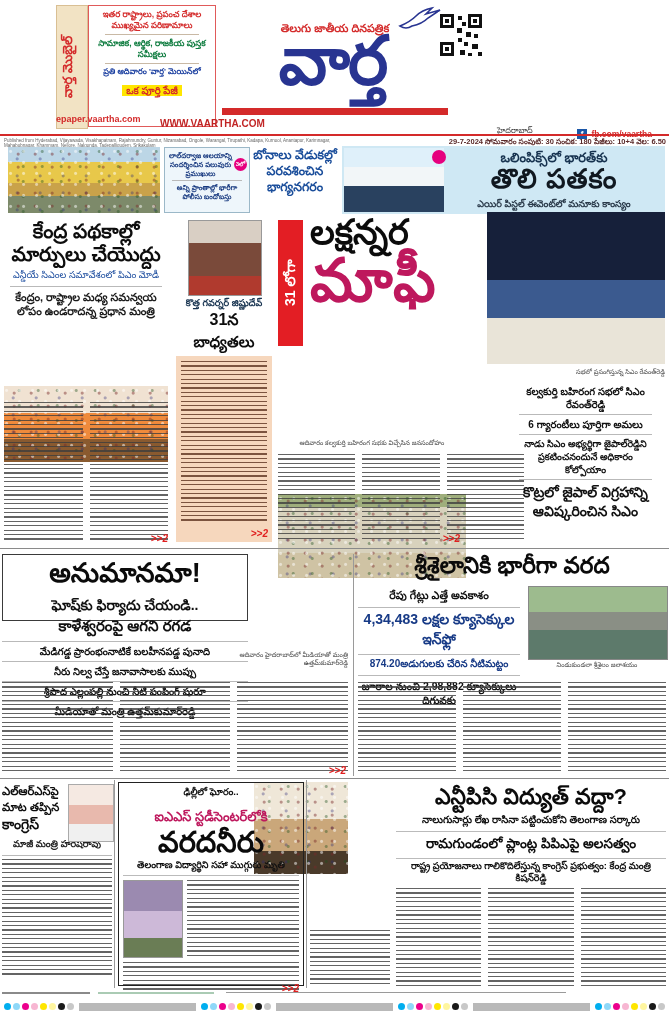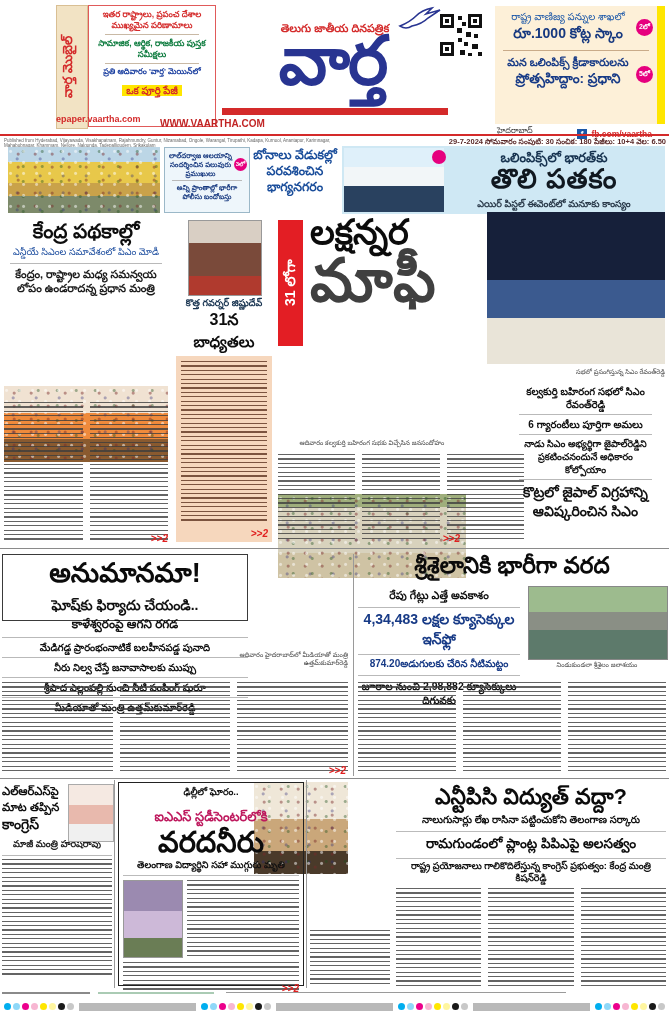--- a/index.html
+++ b/index.html
@@ -83,33 +83,20 @@
     <rect x="28" y="20" width="5" height="5" fill="#111"></rect>
       <rect x="36" y="22" width="4" height="4" fill="#111"></rect>
       <rect x="20" y="26" width="4" height="4" fill="#111"></rect>
     <rect x="26" y="30" width="4" height="4" fill="#111"></rect>
       <rect x="34" y="32" width="6" height="5" fill="#111"></rect>
       <rect x="22" y="38" width="5" height="5" fill="#111"></rect>
     <rect x="40" y="40" width="4" height="4" fill="#111"></rect>
       <rect x="30" y="41" width="4" height="3" fill="#111"></rect>
   </svg>
 
-  <div class="abs" style="left:495px;top:6px;width:170px;height:118px;background:#fdf0d8;border-right:8px solid #ffe600;padding:5px 6px;box-sizing:border-box;">
-    <div style="position:relative;padding-right:16px;">
-      <div class="ctr" style="font-size:10px;color:#1b57a8;">రాష్ట్ర వాణిజ్య పన్నుల శాఖలో</div>
-      <div class="ctr b" style="font-size:14px;color:#16387f;">రూ.1000 కోట్ల స్కాం</div>
-      <span class="badge" style="position:absolute;right:-2px;top:8px;width:17px;height:17px;font-size:7px;">2లో</span>
-    </div>
-    <div style="border-top:1.5px solid #c9ab89;margin:5px 2px;"></div>
-    <div style="position:relative;padding-right:16px;">
-      <div class="ctr b" style="font-size:11px;color:#173a86;">మన ఒలింపిక్స్ క్రీడాకారులను</div>
-      <div class="ctr b" style="font-size:13.5px;color:#173a86;">ప్రోత్సహిద్దాం: ప్రధాని</div>
-      <span class="badge" style="position:absolute;right:-2px;top:10px;width:17px;height:17px;font-size:7px;">5లో</span>
-    </div>
-  </div>
 
   <div class="abs b" style="left:56px;top:114px;font-size:9px;color:#d42a2a;">epaper.vaartha.com</div>
   <div class="abs b" style="left:160px;top:118px;font-size:10px;color:#c12525;">WWW.VAARTHA.COM</div>
   <div class="abs" style="left:497px;top:126px;font-size:8px;color:#333;">హైదరాబాద్</div>
   <div class="abs" style="left:577px;top:124px;">
     <span style="display:inline-block;width:10px;height:10px;background:#1b57a8;color:#fff;font-size:8px;font-weight:bold;text-align:center;line-height:10px;vertical-align:middle;">f</span>
     <span class="b" style="font-size:8.5px;color:#d42a2a;vertical-align:middle;">fb.com/vaartha</span>
   </div>
 
   <div class="abs rule-red" style="left:0;top:134px;width:669px;height:2px;"></div>
@@ -133,20 +120,21 @@
     <div class="ph ph-manu" style="left:2px;top:2px;width:100px;height:64px;"></div>
     <span class="badge" style="position:absolute;left:90px;top:4px;width:14px;height:14px;font-size:5px;"></span>
     <div class="abs ctr b" style="left:106px;top:4px;width:212px;font-size:13px;color:#16324f;">ఒలింపిక్స్‌లో భారత్‌కు</div>
     <div class="abs ctr b" style="left:106px;top:52px;width:212px;font-size:9.5px;color:#2a3a4a;">ఎయిర్ పిస్టల్ ఈవెంట్‌లో మనూకు కాంస్యం</div>
     <div class="abs ctr b" style="left:106px;top:18px;width:212px;font-size:27px;color:#101820;letter-spacing:1px;">తొలి పతకం</div>
   </div>
 
   <div class="abs" style="left:4px;top:220px;width:164px;">
     <div class="ctr b" style="font-size:20px;line-height:1.15;color:#0d0d0d;">
       <div>కేంద్ర పథకాల్లో</div>
+      <div>మార్పులు చేయొద్దు</div>
     </div>
     <div class="ctr" style="font-size:9.5px;color:#16489c;margin-top:3px;">ఎన్డీయే సిఎంల సమావేశంలో పిఎం మోడీ</div>
     <div class="hairline" style="margin:3px 6px;"></div>
     <div class="ctr b" style="font-size:11px;line-height:1.3;color:#1a1a1a;">కేంద్రం, రాష్ట్రాల మధ్య సమన్వయ లోపం ఉండరాదన్న ప్రధాన మంత్రి</div>
   </div>
   <div class="ph ph-modi speck" style="left:4px;top:320px;width:164px;height:76px;"></div>
   <div class="abs" style="left:4px;top:402px;width:164px;height:140px;">
     <div class="cols" style="height:100%;">
         <div class="fl"></div>
         <div class="fl"></div>
@@ -164,21 +152,21 @@
   <div class="abs" style="left:176px;top:356px;width:96px;height:186px;background:#f6d7bd;padding:5px;box-sizing:border-box;">
     <div class="fl peach" style="height:160px;"></div>
     <span class="jump" style="position:absolute;right:4px;bottom:3px;">&gt;&gt;2</span>
   </div>
 
   <div class="abs" style="left:278px;top:220px;width:25px;height:126px;background:#e31e24;">
     <div class="vtext b ctr" style="position:absolute;inset:2px;color:#fff;font-size:14px;">31 లోగా</div>
   </div>
   <div class="abs" style="left:310px;top:214px;width:180px;">
     <div class="b" style="font-size:35px;line-height:1.05;color:#0b0b0b;">లక్షన్నర</div>
-    <div class="b" style="font-size:60px;line-height:1.0;color:#404040;letter-spacing:2px;">మాఫీ</div>
+    <div class="b" style="font-size:60px;line-height:1.0;color:#be185d;letter-spacing:2px;">మాఫీ</div>
   </div>
 
   <div class="ph ph-cm" style="left:487px;top:212px;width:178px;height:152px;"></div>
   <div class="abs cap" style="left:528px;top:368px;width:137px;text-align:right;">సభలో ప్రసంగిస్తున్న సిఎం రేవంత్‌రెడ్డి</div>
 
   <div class="ph ph-crowd speck" style="left:278px;top:352px;width:188px;height:84px;"></div>
   <div class="abs cap ctr" style="left:278px;top:439px;width:188px;">ఆదివారం కల్వకుర్తి బహిరంగ సభకు విచ్చేసిన జనసందోహం</div>
   <div class="abs" style="left:278px;top:454px;width:246px;height:86px;">
     <div class="cols" style="height:100%;">
         <div class="fl"></div>
@@ -195,21 +183,21 @@
     <div class="it b" style="font-size:14px;color:#111;line-height:1.35;">కొట్రలో జైపాల్ విగ్రహాన్ని ఆవిష్కరించిన సిఎం</div>
   </div>
 
   <div class="abs" style="left:0;top:548px;width:669px;border-top:1.5px solid #8a8a8a;"></div>
 
   <div class="abs" style="left:2px;top:554px;width:246px;border:1.5px solid #3a3a3a;padding:3px 2px;box-sizing:border-box;">
     <div class="ctr b" style="font-size:27px;color:#0b0b0b;">అనుమానమా!</div>
     <div class="ctr b" style="font-size:14px;color:#111;margin-top:2px;">ఘోష్‌కు ఫిర్యాదు చేయండి..</div>
   </div>
   <div class="abs bullets ctr" style="left:2px;top:614px;width:246px;">
-    <div class="it b" style="font-size:12px;color:#111;">కాళేశ్వరంపై ఆగని రగడ</div>
+    <div class="it b" style="font-size:15px;color:#111;">కాళేశ్వరంపై ఆగని రగడ</div>
     <div class="it b" style="font-size:10px;color:#111;line-height:1.3;">మేడిగడ్డ ప్రారంభంనాటికే బలహీనపడ్డ పునాది</div>
     <div class="it b" style="font-size:10px;color:#111;line-height:1.3;">నీరు నిల్వ చేస్తే జనావాసాలకు ముప్పు</div>
     <div class="it b" style="font-size:10px;color:#111;line-height:1.3;">శ్రీపాద ఎల్లంపల్లి నుంచి నీటి పంపింగ్ షురూ</div>
     <div class="it b" style="font-size:10px;color:#111;line-height:1.3;">మీడియాతో మంత్రి ఉత్తమ్‌కుమార్‌రెడ్డి</div>
   </div>
   <div class="ph ph-uttam speck" style="left:254px;top:556px;width:94px;height:92px;"></div>
   <div class="abs cap" style="left:228px;top:651px;width:120px;text-align:right;">ఆదివారం హైదరాబాద్‌లో మీడియాతో మంత్రి ఉత్తమ్‌కుమార్‌రెడ్డి</div>
   <div class="abs" style="left:2px;top:682px;width:346px;height:92px;">
     <div class="cols" style="height:100%;">
         <div class="fl"></div>

